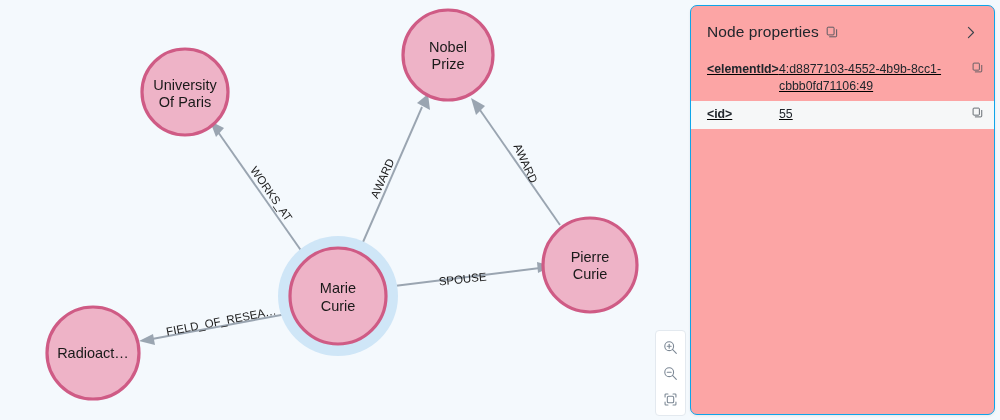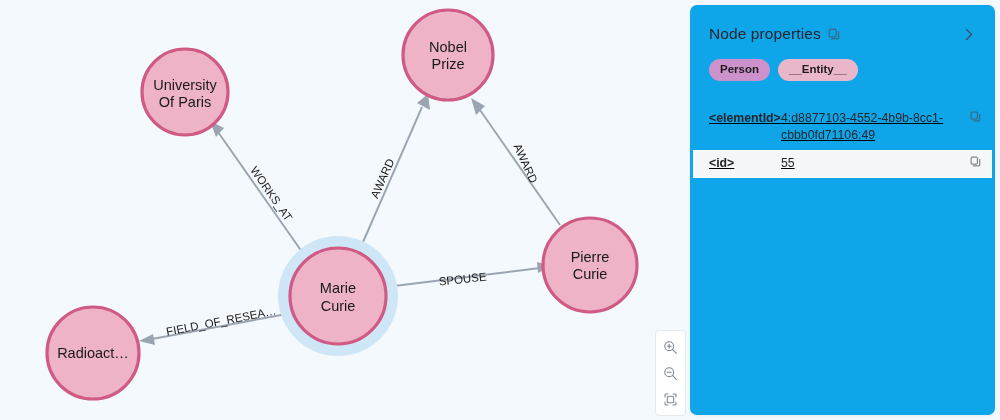--- a/index.html
+++ b/index.html
@@ -65,22 +65,22 @@
     border: none;
     padding: 0;
   }
   .zoom-btn svg { display: block; }
 
   
   #side-panel {
     position: absolute;
     left: 690px; top: 5px;
     width: 305px; height: 410px;
-    background: #0ea5e9;
-    border: 3px solid #0ea5e9;
+    background: #fca5a5;
+    border: 1px solid #0ea5e9;
     border-radius: 7px;
     box-shadow: 0 1px 3px rgba(20,30,45,0.07);
     overflow: hidden;
   }
   #panel-header {
     display: flex;
     align-items: center;
     padding: 14px 14px 0 16px;
     height: 38px;
   }
@@ -262,24 +262,20 @@
           <path d="M4.2 12.6 H11.3 a1.1 1.1 0 0 0 1.1-1.1 V4.3" stroke-linecap="round"></path>
         </svg>
       </span>
       <span id="panel-collapse">
         <svg width="15" height="15" viewBox="0 0 16 16" fill="none" stroke="#3f464d" stroke-width="1.25">
           <polyline points="5.8,2.6 11.2,8 5.8,13.4" stroke-linecap="round" stroke-linejoin="round"></polyline>
         </svg>
       </span>
     </div>
 
-    <div id="label-badges">
-      <span class="badge" style="background:#cd92cb;">Person</span>
-      <span class="badge" style="background:#eab6c9;">__Entity__</span>
-    </div>
 
     <table id="props-table">
       <tbody>
         <tr>
           <td class="prop-key">&lt;elementId&gt;</td>
           <td class="prop-val">4:d8877103-4552-4b9b-8cc1-cbbb0fd71106:49</td>
           <td class="prop-copy">
             <span>
               <svg width="11" height="11" viewBox="0 0 14 14" fill="none" stroke="#4a5159" stroke-width="1.05">
                 <rect x="1.4" y="1.4" width="8" height="9" rx="1.1"></rect>

